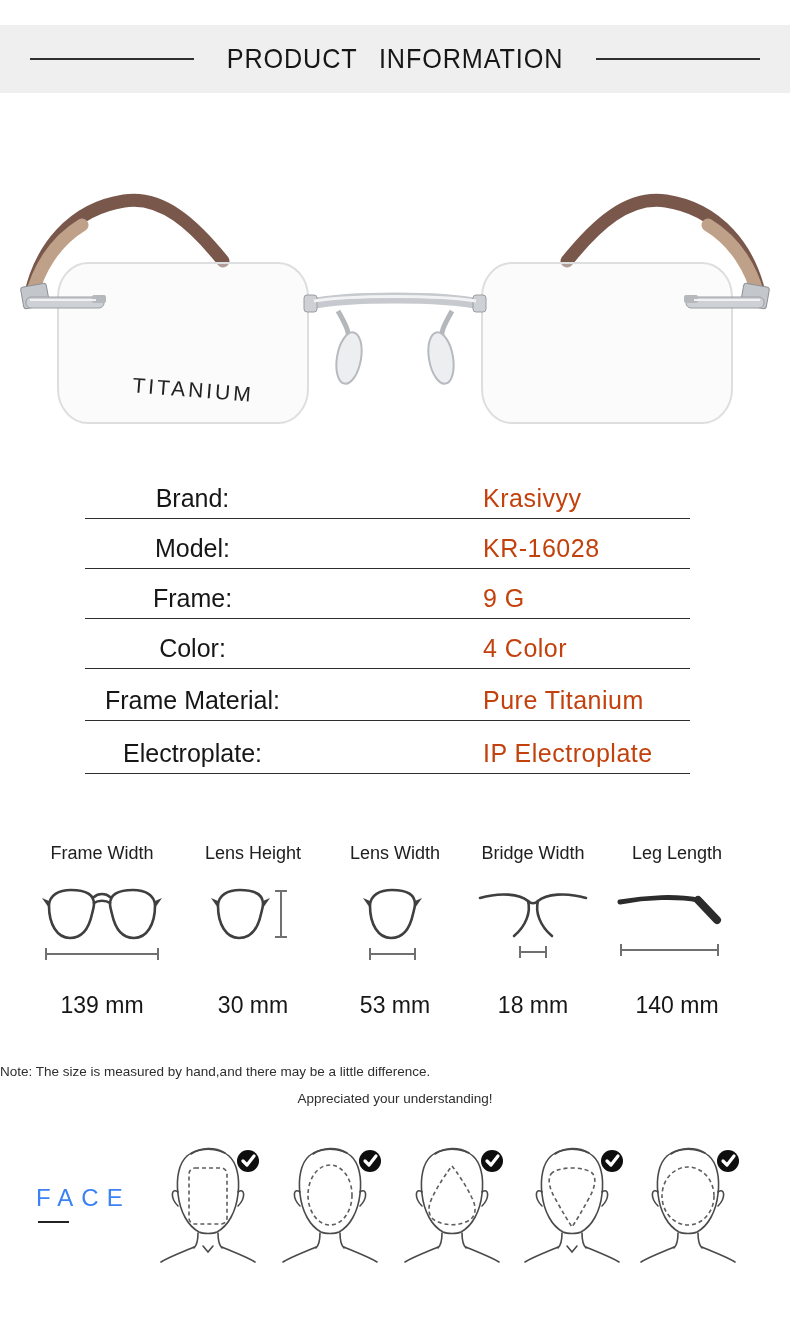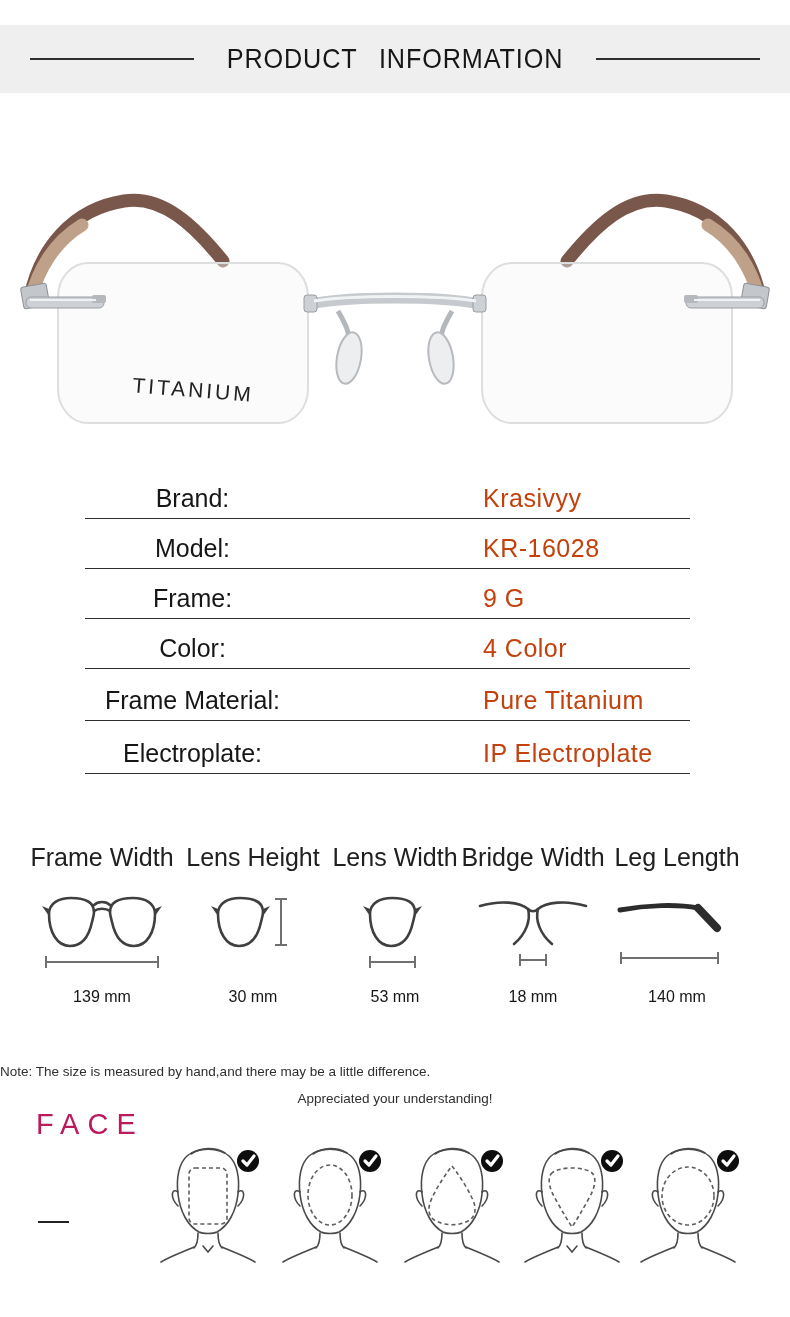--- a/index.html
+++ b/index.html
@@ -21,33 +21,33 @@
   .spec-row .lbl{position:absolute;left:0;bottom:5px;width:215px;text-align:center;
                  font-size:25px;color:#161616;}
   .spec-row .val{position:absolute;left:398px;bottom:5px;width:210px;text-align:left;
                  font-size:25px;color:#c2410c;letter-spacing:0.5px;}
   .r1{top:480px;height:38px;} .r2{top:526px;height:42px;} .r3{top:574px;height:44px;}
   .r4{top:624px;height:44px;} .r5{top:674px;height:46px;} .r6{top:725px;height:48px;}
 
   
   .meas-cell{position:absolute;top:843px;width:150px;height:195px;text-align:center;}
   .m1{left:27px;} .m2{left:178px;} .m3{left:320px;} .m4{left:458px;} .m5{left:602px;}
-  .meas-label{font-size:25px;color:#202020;white-space:nowrap;}
+  .meas-label{font-size:18px;color:#202020;white-space:nowrap;}
   .meas-icon{margin-top:12px;}
-  .meas-value{font-size:16px;color:#161616;margin-top:8px;}
+  .meas-value{font-size:23px;color:#161616;margin-top:20px;}
 
   
   .note-line1{position:absolute;left:0;top:1064px;width:790px;
               font-size:13.5px;color:#2e2e2e;}
   .note-line2{position:absolute;left:0;top:1091px;width:790px;text-align:center;
               font-size:13.5px;color:#2e2e2e;}
 
   
-  .face-title{position:absolute;left:36px;top:1108px;font-size:29px;letter-spacing:8px;
-              color:#be185d;}
+  .face-title{position:absolute;left:36px;top:1184px;font-size:24px;letter-spacing:8px;
+              color:#3b82f6;}
   .face-underline{position:absolute;left:38px;top:1221px;width:31px;height:2px;background:#222;}
   .face-cell{position:absolute;top:1142px;width:110px;height:122px;}
   .f1{left:153px;} .f2{left:275px;} .f3{left:397px;} .f4{left:517px;} .f5{left:633px;}
 
   .head-stroke{fill:none;stroke:#4a4a4a;stroke-width:1.6;stroke-linecap:round;}
   .dash-stroke{fill:none;stroke:#5d5d5d;stroke-width:1.6;stroke-dasharray:4 3;}
   .icon-stroke{fill:none;stroke:#3f3f3f;stroke-width:2.6;stroke-linecap:round;stroke-linejoin:round;}
   .meas-line{stroke:#707070;stroke-width:2;}
 </style>
 </head>

